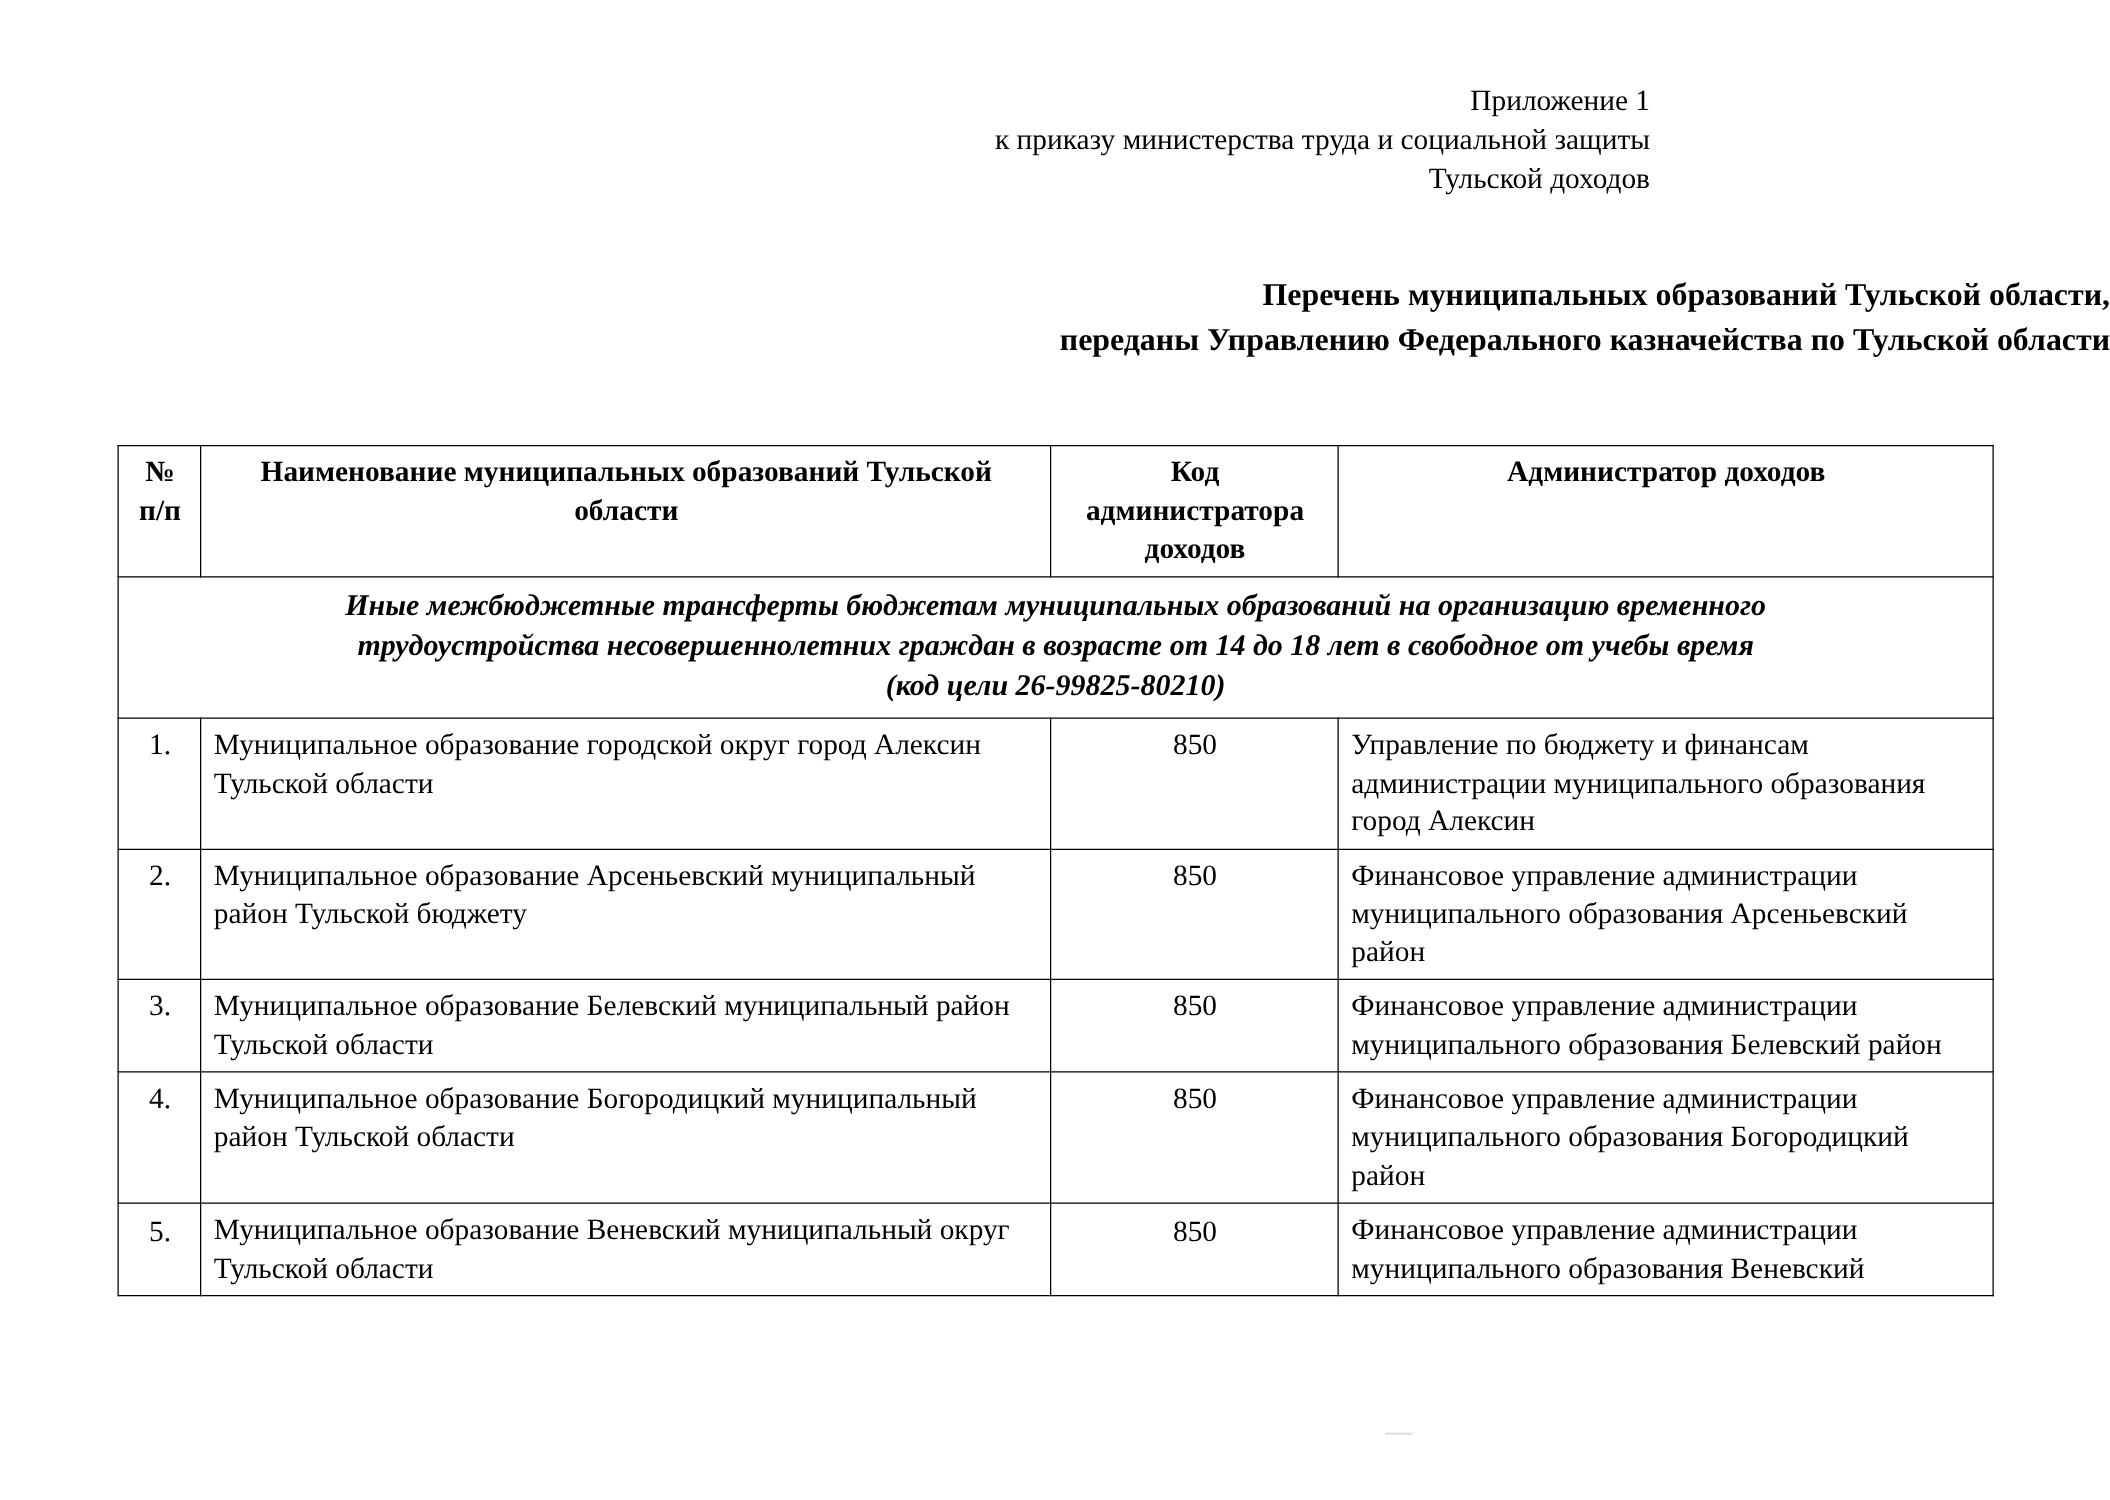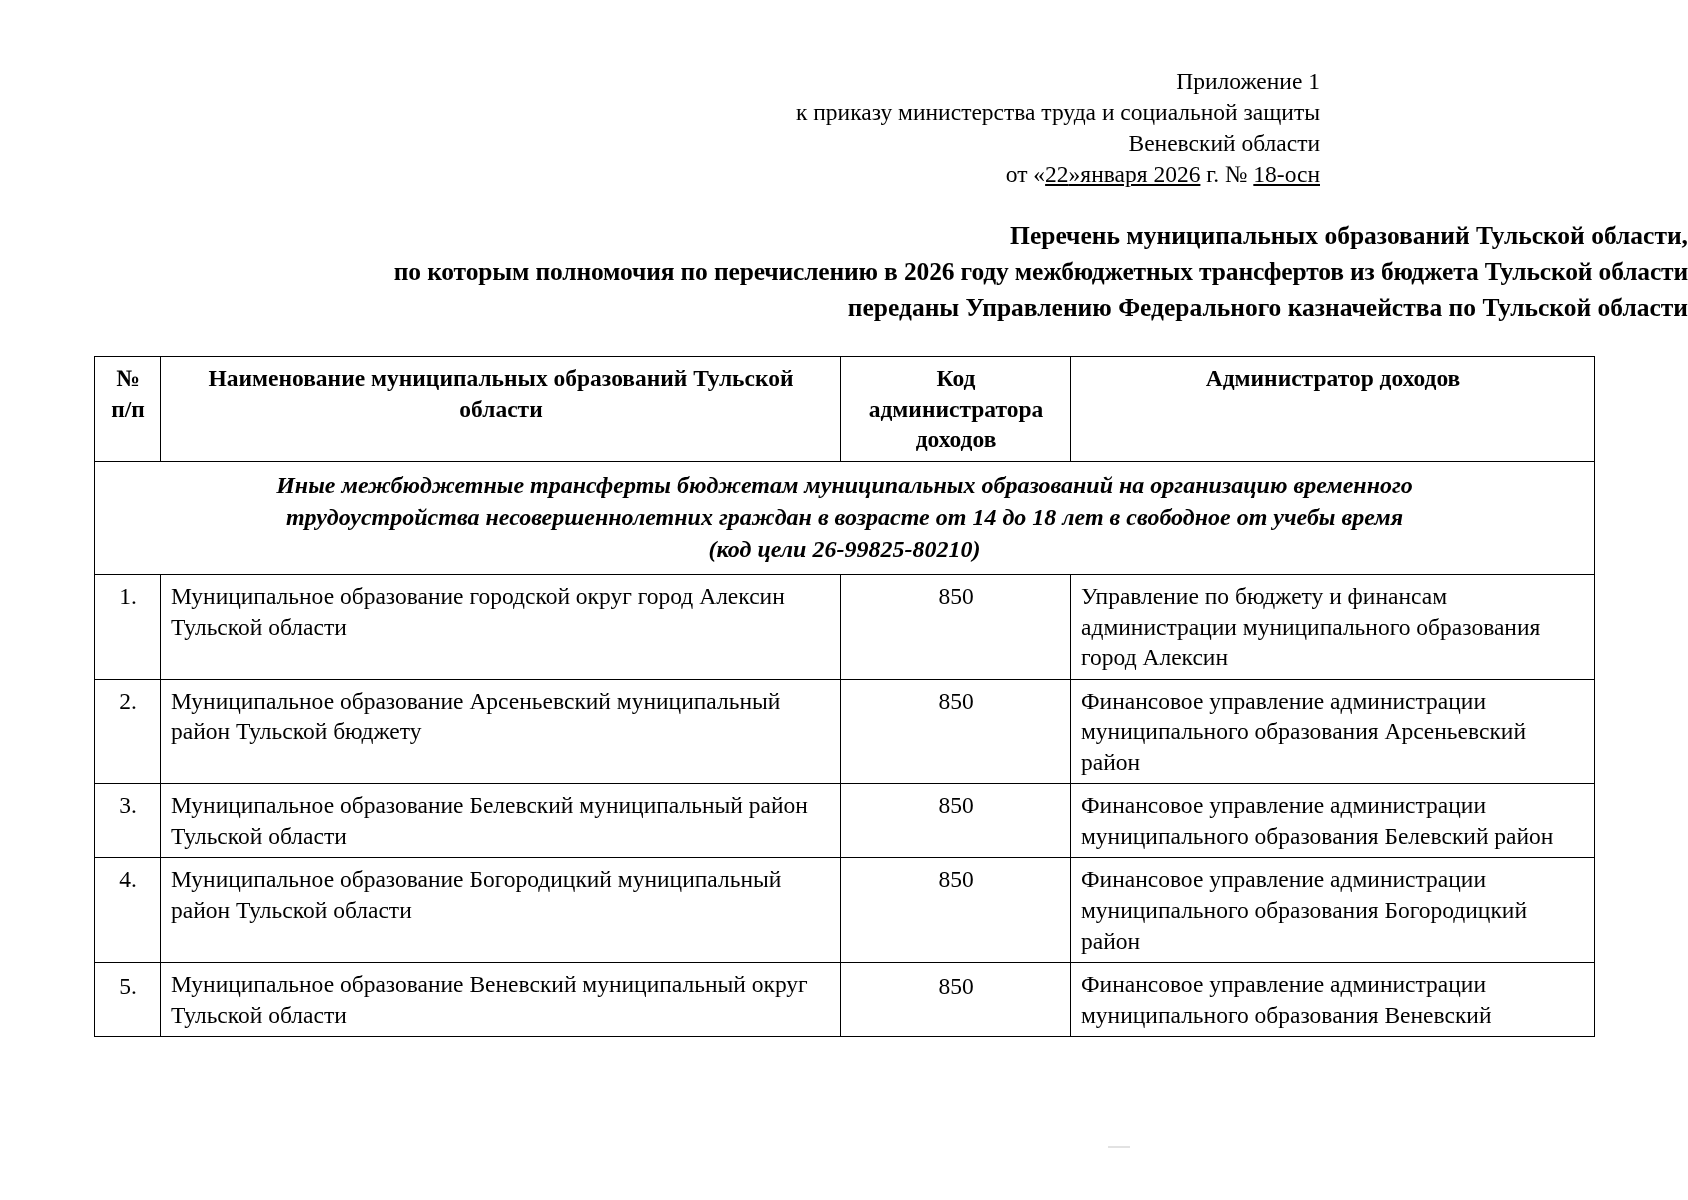--- a/index.html
+++ b/index.html
@@ -119,27 +119,25 @@
   }
 </style>
 </head>
 <body>
 
 <div class="page">
 
   <div class="header-block">
     <div>Приложение 1</div>
     <div>к приказу министерства труда и социальной защиты</div>
-    <div>Веневский области</div>
-    <div><span>от «</span><span class="u">22</span><span class="u">»января 2026</span><span> г. № </span><span class="u">18-осн</span></div>
+    <div>Тульской доходов</div>
   </div>
 
   <div class="doc-title">
     <div>Перечень муниципальных образований Тульской области,</div>
-    <div class="line2">по которым полномочия по перечислению в 2026 году межбюджетных трансфертов из бюджета Тульской области</div>
     <div>переданы Управлению Федерального казначейства по Тульской области</div>
   </div>
 
   <table class="main">
     <colgroup>
       <col class="c1">
         <col class="c2">
         <col class="c3">
         <col class="c4">
     </colgroup>

